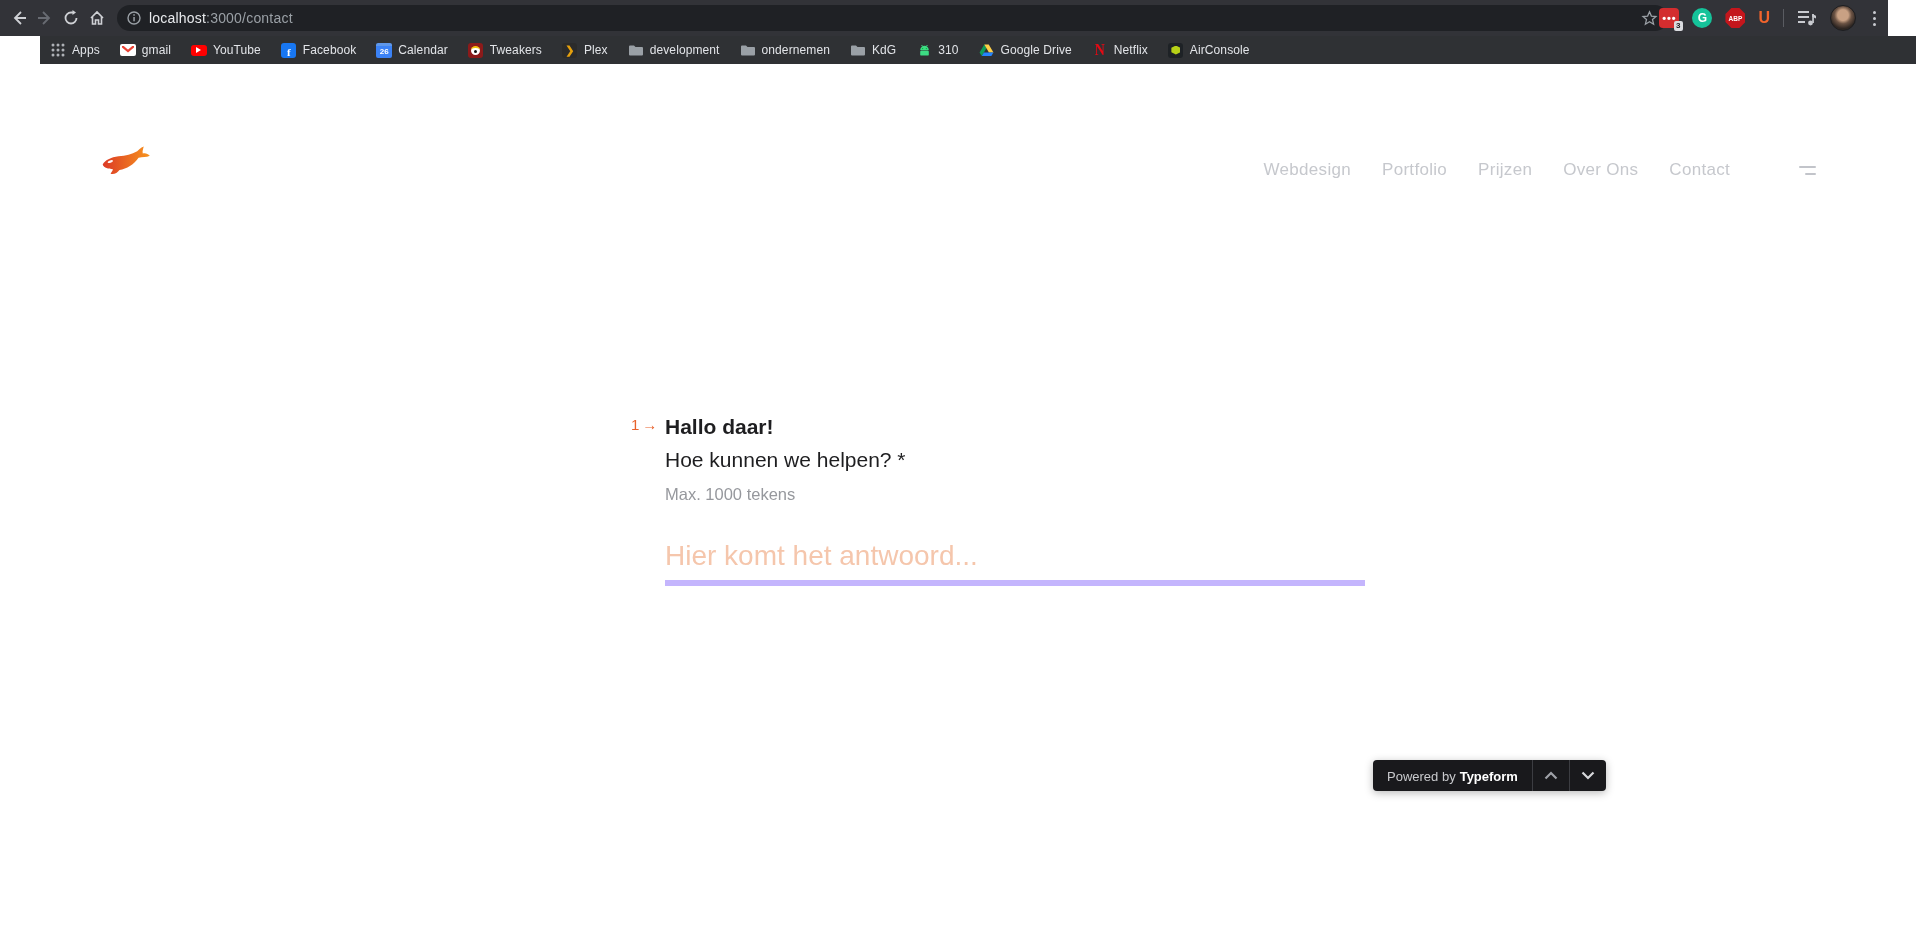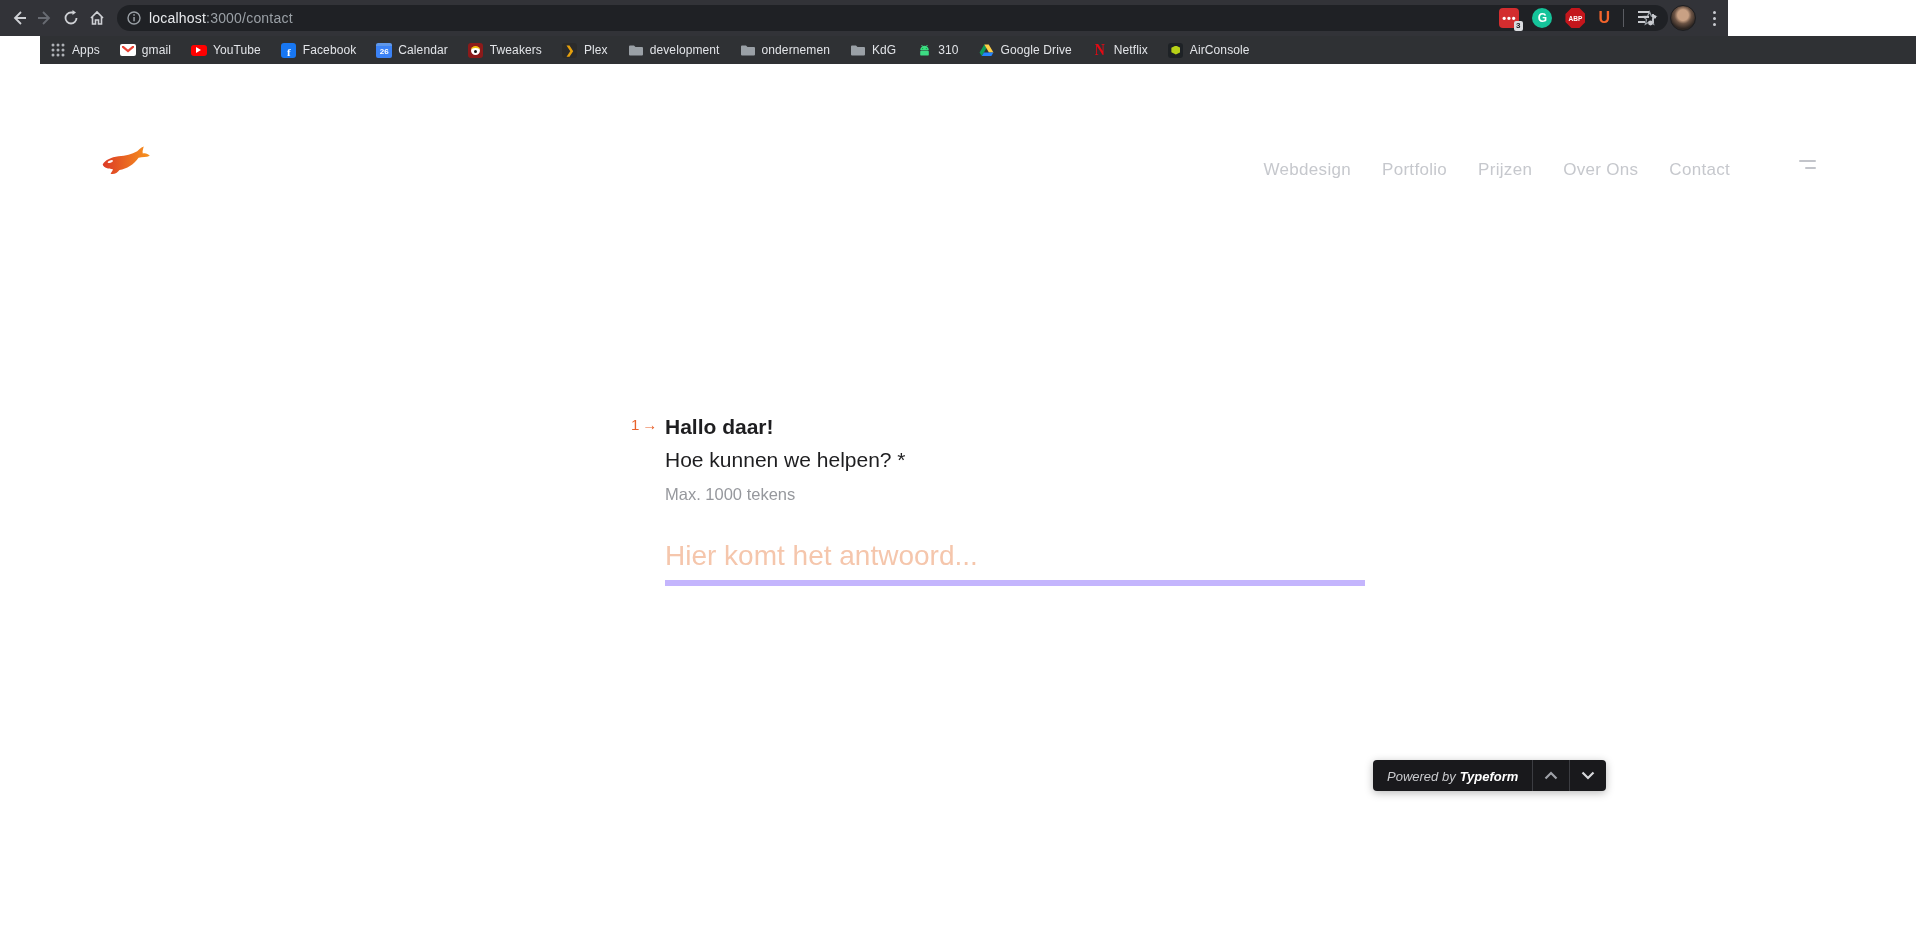--- a/index.html
+++ b/index.html
@@ -1,21 +1,21 @@
 <!DOCTYPE html>
 <html><head>
 <meta charset="utf-8">
 <style>
   * { box-sizing: border-box; margin: 0; padding: 0; }
   html,body { width:1916px; height:931px; overflow:hidden; }
   body { font-family:"Liberation Sans", sans-serif; background:#fff; }
   #screen { position:relative; width:1916px; height:931px; }
 
   
-  .toolbar { position:absolute; left:0; top:0; width:1728px; height:36px; background:#323338; display:flex; align-items:center; }
+  .toolbar { position:absolute; left:0; top:0; width:1888px; height:36px; background:#323338; display:flex; align-items:center; }
   .nav-btn { width:26px; height:26px; display:flex; align-items:center; justify-content:center; flex:0 0 auto; }
   .nav-btn svg { display:block; }
   .omnibox { position:absolute; left:117px; top:5px; width:1551px; height:26px; border-radius:13px; background:#1F2125; display:flex; align-items:center; padding:0 10px; }
   .omnibox .url { font-size:14px; margin-left:8px; letter-spacing:.2px; }
   .url-host { color:#E8EAED; }
   .url-path { color:#9AA0A6; }
   .star { margin-left:auto; }
   .ext-area { position:absolute; right:8px; top:0; height:36px; display:flex; align-items:center; gap:13px; }
   .ext-lastpass { position:relative; width:20px; height:20px; background:#D32D2F; border-radius:4px; color:#fff; font-weight:bold; font-size:11px; letter-spacing:1px; display:flex; align-items:center; justify-content:center; }
   .ext-badge { position:absolute; right:-4px; bottom:-3px; background:#DADCE0; color:#202124; font-size:8px; font-weight:bold; padding:0 2px; border-radius:2px; line-height:10px; }
@@ -40,41 +40,41 @@
   .ic-tweakers .ring { width:9px; height:9px; border-radius:50%; background:#fff; border-top:2px solid #F4C20D; display:flex; align-items:center; justify-content:center; }
   .ic-tweakers .dot { width:3px; height:3px; border-radius:50%; background:#111; }
   .ic-plex { width:15px; height:15px; background:#2B2B2B; border-radius:3px; color:#E5A00D; font-weight:bold; font-size:11px; display:flex; align-items:center; justify-content:center; }
   .ic-netflix { color:#E50914; font-weight:bold; font-size:14px; font-family:"Liberation Serif",serif; transform:scaleY(1.15); }
   .ic-airconsole { width:15px; height:15px; background:#1E2226; border-radius:3px; display:flex; align-items:center; justify-content:center; }
   .ic-airconsole i { width:9px; height:9px; background:#B7D117; clip-path:polygon(50% 0,100% 25%,100% 75%,50% 100%,0 75%,0 25%); }
 
   
   .page { position:absolute; left:0; top:64px; width:1916px; height:867px; background:#fff; }
   .logo { position:absolute; left:98px; top:80px; width:56px; height:34px; cursor:pointer; }
-  .site-nav { position:absolute; top:96px; right:100px; display:flex; align-items:flex-start; gap:31px; }
+  .site-nav { position:absolute; top:96px; right:100px; display:flex; align-items:center; gap:31px; }
   .site-nav a { color:#C6C8CD; font-size:17px; text-decoration:none; letter-spacing:.3px; cursor:pointer; }
   .nav-menu-icon { margin-left:38px; display:flex; flex-direction:column; align-items:flex-end; gap:5px; cursor:pointer; }
   .nav-menu-icon i { display:block; height:2px; background:#C2C4CA; border-radius:1px; }
   .nav-menu-icon i:first-child { width:17px; }
   .nav-menu-icon i:last-child { width:11px; }
 
   
   .q-number { position:absolute; left:631px; top:352px; color:#E8622C; font-size:15px; display:flex; align-items:center; gap:3px; }
   .q-block { position:absolute; left:665px; top:346px; width:700px; }
   .q-title { font-size:21px; font-weight:bold; color:#1E1E20; line-height:33px; }
   .q-subtitle { font-size:21px; font-weight:normal; color:#1E1E20; line-height:33px; }
   .q-max { margin-top:9px; font-size:16.5px; color:#96989D; }
   .q-input { display:block; width:700px; margin-top:32px; border:none; outline:none; background:transparent; font-family:"Liberation Sans",sans-serif; font-size:28px; color:#3D3D3D; padding:4px 0 8px 0; border-bottom:6px solid #c4b5fd; }
   .q-input::placeholder { color:#F5C6AC; opacity:1; }
   .q-hint { margin-top:13px; font-size:12.5px; color:#D85E24; }
   .q-hint b { font-weight:bold; }
 
   
   .tf-widget { position:absolute; left:1373px; top:696px; height:31px; background:#19191C; border-radius:4px; display:flex; align-items:stretch; box-shadow:0 2px 8px rgba(0,0,0,.28); overflow:hidden; }
-  .tf-powered { display:flex; align-items:center; padding:16px 14px; font-size:13px; color:#C9CACD; gap:4px; cursor:pointer;font-style:italic; }
+  .tf-powered { display:flex; align-items:center; padding:16px 14px; font-size:13px; color:#C9CACD; gap:4px; cursor:pointer; }
   .tf-powered b { color:#FFFFFF; font-weight:bold; }
   .tf-vsep { width:1px; background:#3C3D42; }
   .tf-btn { width:36px; display:flex; align-items:center; justify-content:center; cursor:pointer; }
 </style>
 </head>
 <body>
 
 <div id="screen">
 
   <div class="toolbar">

